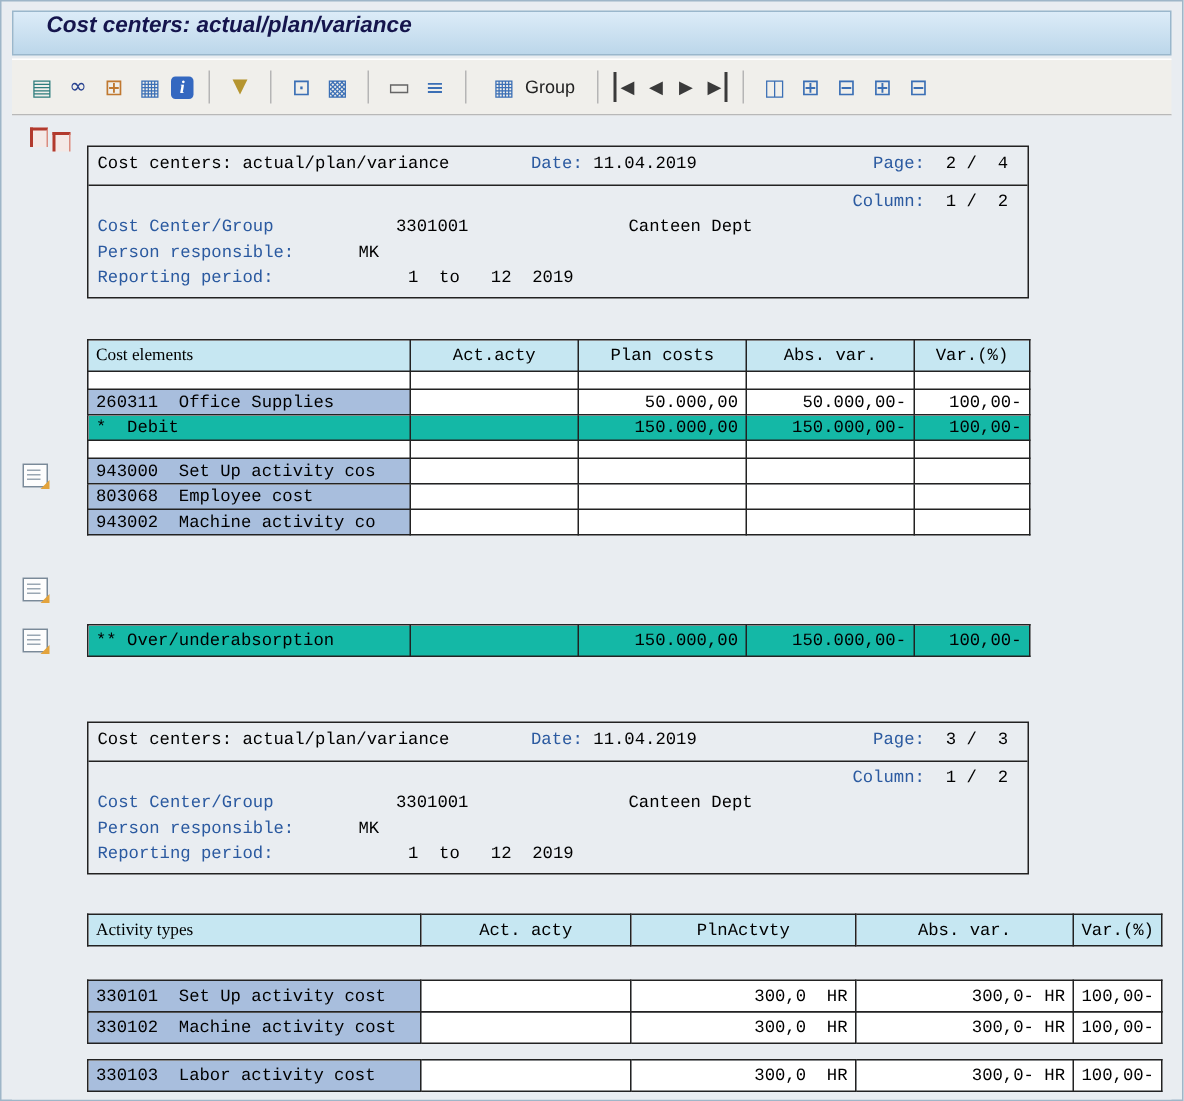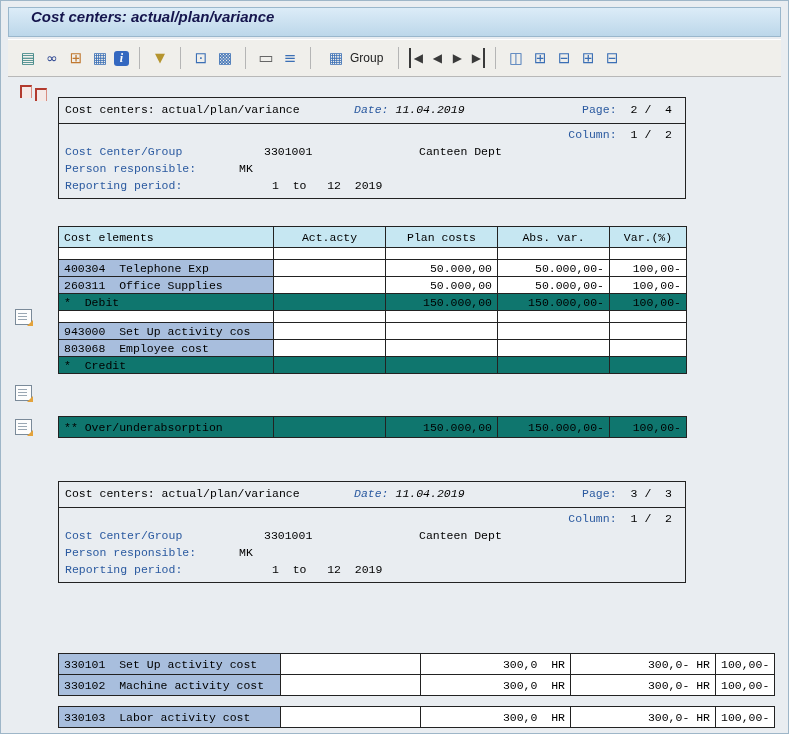--- a/index.html
+++ b/index.html
@@ -70,45 +70,45 @@
     content:"";position:absolute;right:-2px;bottom:-2px;width:0;height:0;
     border-left:6px solid transparent;border-bottom:6px solid #e3a33c;
   }
   
   .hbox{
     position:absolute;left:50px;width:628px;height:102px;
     border:1px solid #222;box-sizing:border-box;background:transparent;
   }
   .hrow{position:relative;height:25px;border-bottom:1px solid #222;}
   .htitle{position:absolute;left:6px;top:5px;white-space:pre;}
-  .hdate{position:absolute;left:295px;top:5px;white-space:pre;font-style:italic;}
+  .hdate{position:absolute;left:295px;top:5px;white-space:pre;}
   .hpage{position:absolute;right:13px;top:5px;display:flex;gap:14px;white-space:pre;}
   .hbody{padding-top:4px;}
   .hrow2{position:relative;height:17px;}
   .colrow{display:flex;justify-content:flex-end;gap:14px;padding-right:13px;white-space:pre;}
   .flbl{position:absolute;left:6px;white-space:pre;}
   .fval{position:absolute;white-space:pre;}
   .v205{left:205px}.v360{left:360px}.v180{left:180px}.v213{left:213px}
   .blue{color:#2b5aa0;}
   .sp{margin-left:7px;white-space:pre;}
   
   .rtable{
     position:absolute;border-collapse:collapse;table-layout:fixed;
   }
   .rtable th,.rtable td{
     border:1px solid #222;padding:0 5px;white-space:pre;overflow:hidden;
     font:11.5px "Liberation Mono","DejaVu Sans Mono",monospace;
   }
   .rtable th{height:20px;background:#c6e7f2;font-weight:normal;text-align:center;}
-  .rtable th.lbl-h{text-align:left;}
+  .rtable th.lbl-h{text-align:left;font-family:Liberation Serif, serif;}
   .rtable td{height:16px;}
   tr.h-sm td{height:11px;}
   tr.h-lg td{height:20px;}
   .cell-name{background:#a8bedd;}
-  .cell-total{background:#0f766e;}
+  .cell-total{background:#14b8a6;}
   .cell-white{background:#ffffff;}
   .num{text-align:right;}
 </style>
 </head>
 <body>
 
 <div class="window">
 
   <div class="titlebar">
     <span>Cost centers: actual/plan/variance</span>
@@ -199,27 +199,20 @@
       </thead>
       <tbody id="t1-body">
           <tr class="h-sm">
             <td class="cell-white"></td>
             <td class="cell-white num"></td>
             <td class="cell-white num"></td>
             <td class="cell-white num"></td>
             <td class="cell-white num"></td>
           </tr>
           <tr>
-            <td class="cell-name">400304  Telephone Exp</td>
-            <td class="cell-white num"></td>
-            <td class="cell-white num">50.000,00</td>
-            <td class="cell-white num">50.000,00-</td>
-            <td class="cell-white num">100,00-</td>
-          </tr>
-          <tr>
             <td class="cell-name">260311  Office Supplies</td>
             <td class="cell-white num"></td>
             <td class="cell-white num">50.000,00</td>
             <td class="cell-white num">50.000,00-</td>
             <td class="cell-white num">100,00-</td>
           </tr>
           <tr>
             <td class="cell-total">*  Debit</td>
             <td class="cell-total num"></td>
             <td class="cell-total num">150.000,00</td>
@@ -241,25 +234,25 @@
             <td class="cell-white num"></td>
           </tr>
           <tr>
             <td class="cell-name">803068  Employee cost</td>
             <td class="cell-white num"></td>
             <td class="cell-white num"></td>
             <td class="cell-white num"></td>
             <td class="cell-white num"></td>
           </tr>
           <tr>
-            <td class="cell-total">*  Credit</td>
-            <td class="cell-total num"></td>
-            <td class="cell-total num"></td>
-            <td class="cell-total num"></td>
-            <td class="cell-total num"></td>
+            <td class="cell-name">943002  Machine activity co</td>
+            <td class="cell-white num"></td>
+            <td class="cell-white num"></td>
+            <td class="cell-white num"></td>
+            <td class="cell-white num"></td>
           </tr>
         </tbody>
     </table>
 
     <table class="rtable" style="left:50px;top:339px">
       <colgroup>
           <col style="width:215px">
           <col style="width:112px">
           <col style="width:112px">
           <col style="width:112px">
@@ -295,65 +288,83 @@
           <span class="flbl blue">Person responsible:</span>
           <span class="fval v180">MK</span>
         </div>
         <div class="hrow2">
           <span class="flbl blue">Reporting period:</span>
           <span class="fval v213">1  to   12  2019</span>
         </div>
       </div>
     </div>
 
-
-    <table class="rtable" style="left:50px;top:576px">
+    <table class="rtable" style="left:50px;top:532px">
       <colgroup>
           <col style="width:222px">
           <col style="width:140px">
           <col style="width:150px">
           <col style="width:145px">
           <col style="width:58px">
         </colgroup>
-      <tbody id="t2-body-0">
-          <tr class="h-lg">
-            <td class="cell-name">330101  Set Up activity cost</td>
-            <td class="cell-white num"></td>
-            <td class="cell-white num">300,0  HR</td>
-            <td class="cell-white num">300,0- HR</td>
-            <td class="cell-white num">100,00-</td>
-          </tr>
-        </tbody>
-    </table>
-    <table class="rtable" style="left:50px;top:597px">
+      <thead>
+        <tr>
+          <th class="lbl-h">Activity types</th>
+          <th>Act. acty</th>
+          <th>PlnActvty</th>
+          <th>Abs. var.</th>
+          <th>Var.(%)</th>
+        </tr>
+      </thead>
+    </table>
+
+    <table class="rtable" style="left:50px;top:576px">
       <colgroup>
           <col style="width:222px">
           <col style="width:140px">
           <col style="width:150px">
           <col style="width:145px">
           <col style="width:58px">
         </colgroup>
-      <tbody id="t2-body-1">
+      <tbody id="t2-body-0">
           <tr class="h-lg">
-            <td class="cell-name">330102  Machine activity cost</td>
+            <td class="cell-name">330101  Set Up activity cost</td>
             <td class="cell-white num"></td>
             <td class="cell-white num">300,0  HR</td>
             <td class="cell-white num">300,0- HR</td>
             <td class="cell-white num">100,00-</td>
           </tr>
         </tbody>
     </table>
-    <table class="rtable" style="left:50px;top:629px">
+    <table class="rtable" style="left:50px;top:597px">
       <colgroup>
           <col style="width:222px">
           <col style="width:140px">
           <col style="width:150px">
           <col style="width:145px">
           <col style="width:58px">
         </colgroup>
+      <tbody id="t2-body-1">
+          <tr class="h-lg">
+            <td class="cell-name">330102  Machine activity cost</td>
+            <td class="cell-white num"></td>
+            <td class="cell-white num">300,0  HR</td>
+            <td class="cell-white num">300,0- HR</td>
+            <td class="cell-white num">100,00-</td>
+          </tr>
+        </tbody>
+    </table>
+    <table class="rtable" style="left:50px;top:629px">
+      <colgroup>
+          <col style="width:222px">
+          <col style="width:140px">
+          <col style="width:150px">
+          <col style="width:145px">
+          <col style="width:58px">
+        </colgroup>
       <tbody id="t2-body-2">
           <tr class="h-lg">
             <td class="cell-name">330103  Labor activity cost</td>
             <td class="cell-white num"></td>
             <td class="cell-white num">300,0  HR</td>
             <td class="cell-white num">300,0- HR</td>
             <td class="cell-white num">100,00-</td>
           </tr>
         </tbody>
     </table>

